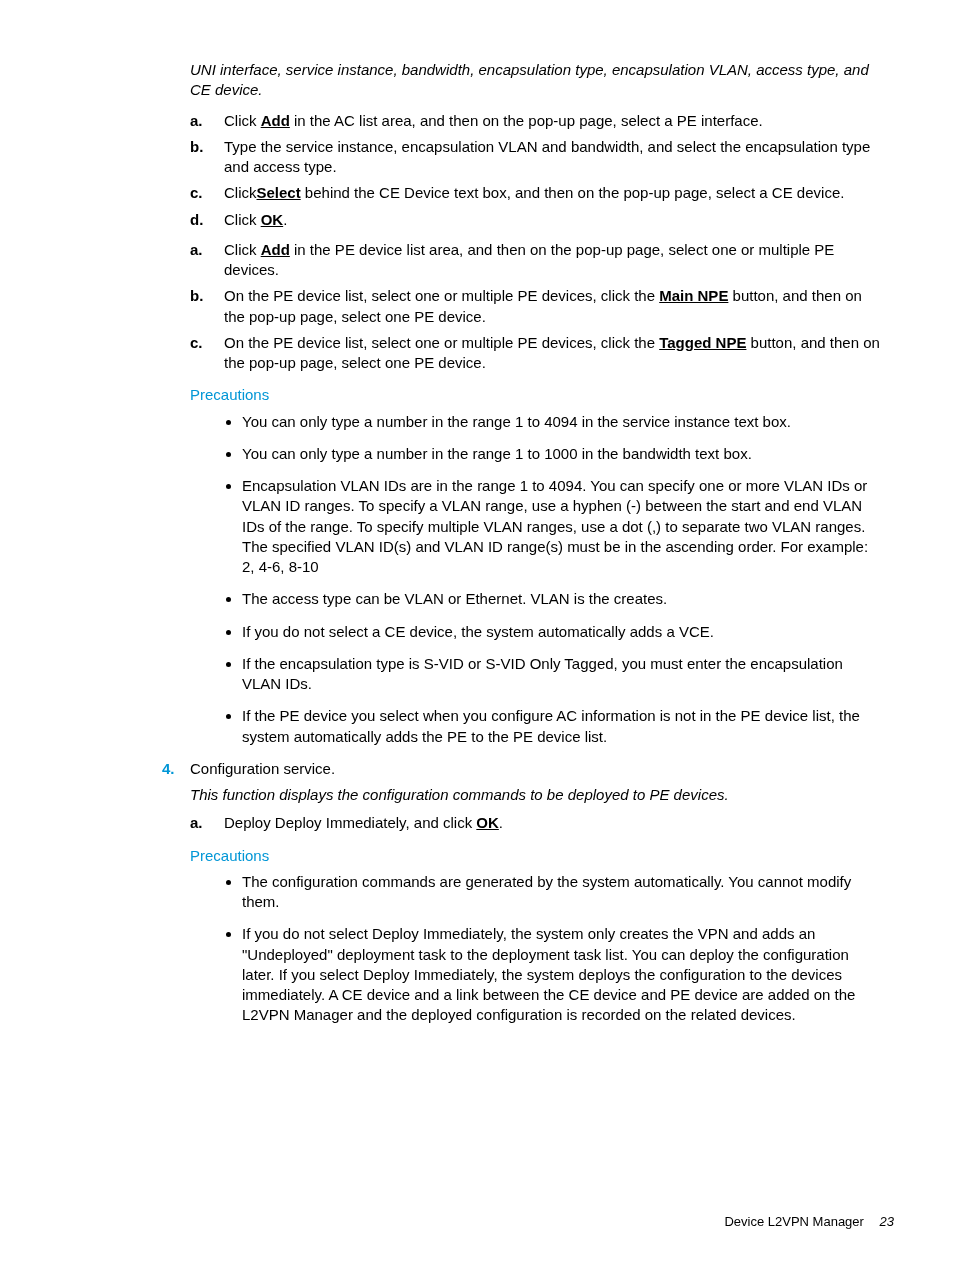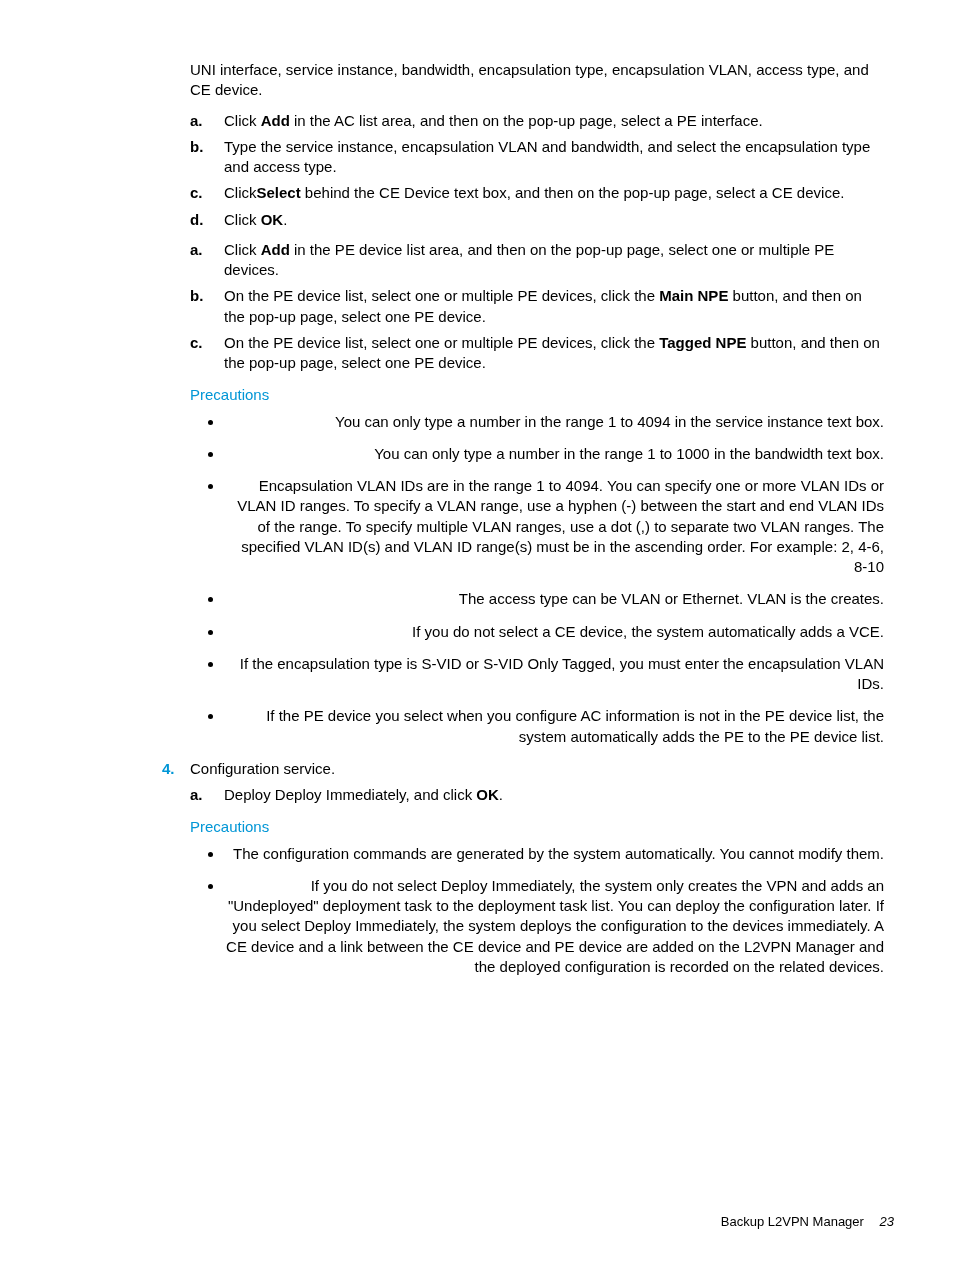--- a/index.html
+++ b/index.html
@@ -13,21 +13,21 @@
     padding: 60px 60px 40px 60px;
     width: 954px;
     height: 1271px;
     box-sizing: border-box;
     position: relative;
   }
   .content {
     margin-left: 130px;
     margin-right: 10px;
   }
-  p { margin: 0 0 4px 0; }
+  p { margin: 0 0 4px 0; font-style: italic; }
   .intro { margin-bottom: 10px; }
   .blue-heading {
     color: #0096d6;
     font-size: 15px;
     margin-top: 12px;
     margin-bottom: 6px;
     font-weight: 400;
   }
   ol.alpha {
     list-style: none;
@@ -43,39 +43,38 @@
     position: absolute;
     left: 0;
     font-weight: bold;
   }
   ul.disc {
     list-style: disc;
     padding-left: 0;
     margin: 4px 0 10px 0;
   }
   ul.disc > li {
-    margin-left: 34px;
+    margin-left: 52px;
     padding-left: 0px;
     margin-bottom: 12px;
-    text-align: right;
   }
   .step4 {
     position: relative;
     margin-left: -28px;
     padding-left: 28px;
     margin-bottom: 6px;
   }
   .step4 .num {
     position: absolute;
     left: 0;
     color: #0096d6;
     font-weight: bold;
   }
   .step4-desc { margin-bottom: 8px; }
-  strong { font-weight: bold; }
+  strong { font-weight: bold; text-decoration: underline; }
   .footer {
     position: absolute;
     bottom: 40px;
     right: 60px;
     font-size: 13px;
   }
   .footer .pg { margin-left: 12px; font-style: italic; }
 </style>
 </head>
 <body>
@@ -105,28 +104,29 @@
     <li>The access type can be VLAN or Ethernet. VLAN is the creates.</li>
     <li>If you do not select a CE device, the system automatically adds a VCE.</li>
     <li>If the encapsulation type is S-VID or S-VID Only Tagged, you must enter the encapsulation VLAN IDs.</li>
     <li>If the PE device you select when you configure AC information is not in the PE device list, the system automatically adds the PE to the PE device list.</li>
   </ul>
 
   <div class="step4">
     <span class="num">4.</span>
     <span>Configuration service.</span>
   </div>
+  <p class="step4-desc">This function displays the configuration commands to be deployed to PE devices.</p>
   <ol class="alpha">
     <li><span class="marker">a.</span><span><span>Deploy Deploy Immediately, and click </span><strong>OK</strong><span>.</span></span></li>
   </ol>
 
   <div class="blue-heading">Precautions</div>
   <ul class="disc">
     <li>The configuration commands are generated by the system automatically. You cannot modify them.</li>
     <li>If you do not select Deploy Immediately, the system only creates the VPN and adds an "Undeployed" deployment task to the deployment task list. You can deploy the configuration later. If you select Deploy Immediately, the system deploys the configuration to the devices immediately. A CE device and a link between the CE device and PE device are added on the L2VPN Manager and the deployed configuration is recorded on the related devices.</li>
   </ul>
 
 </div>
 
 <div class="footer">
-  <span>Backup L2VPN Manager</span>
+  <span>Device L2VPN Manager</span>
   <span class="pg">23</span>
 </div>
 
 </body></html>

